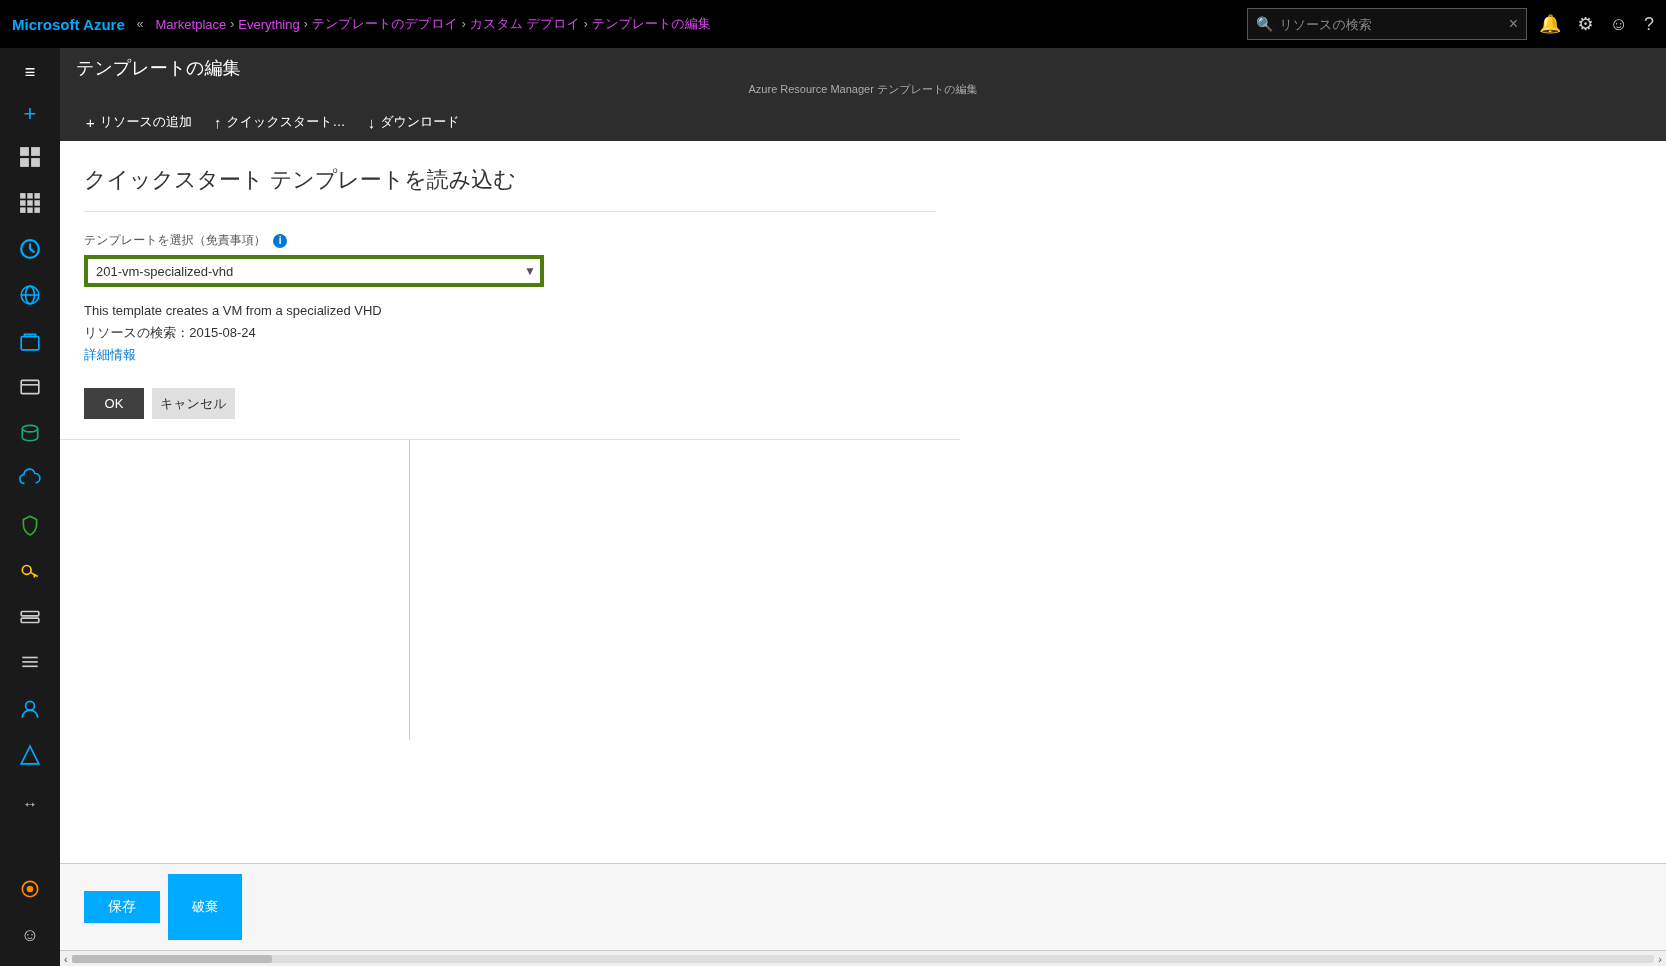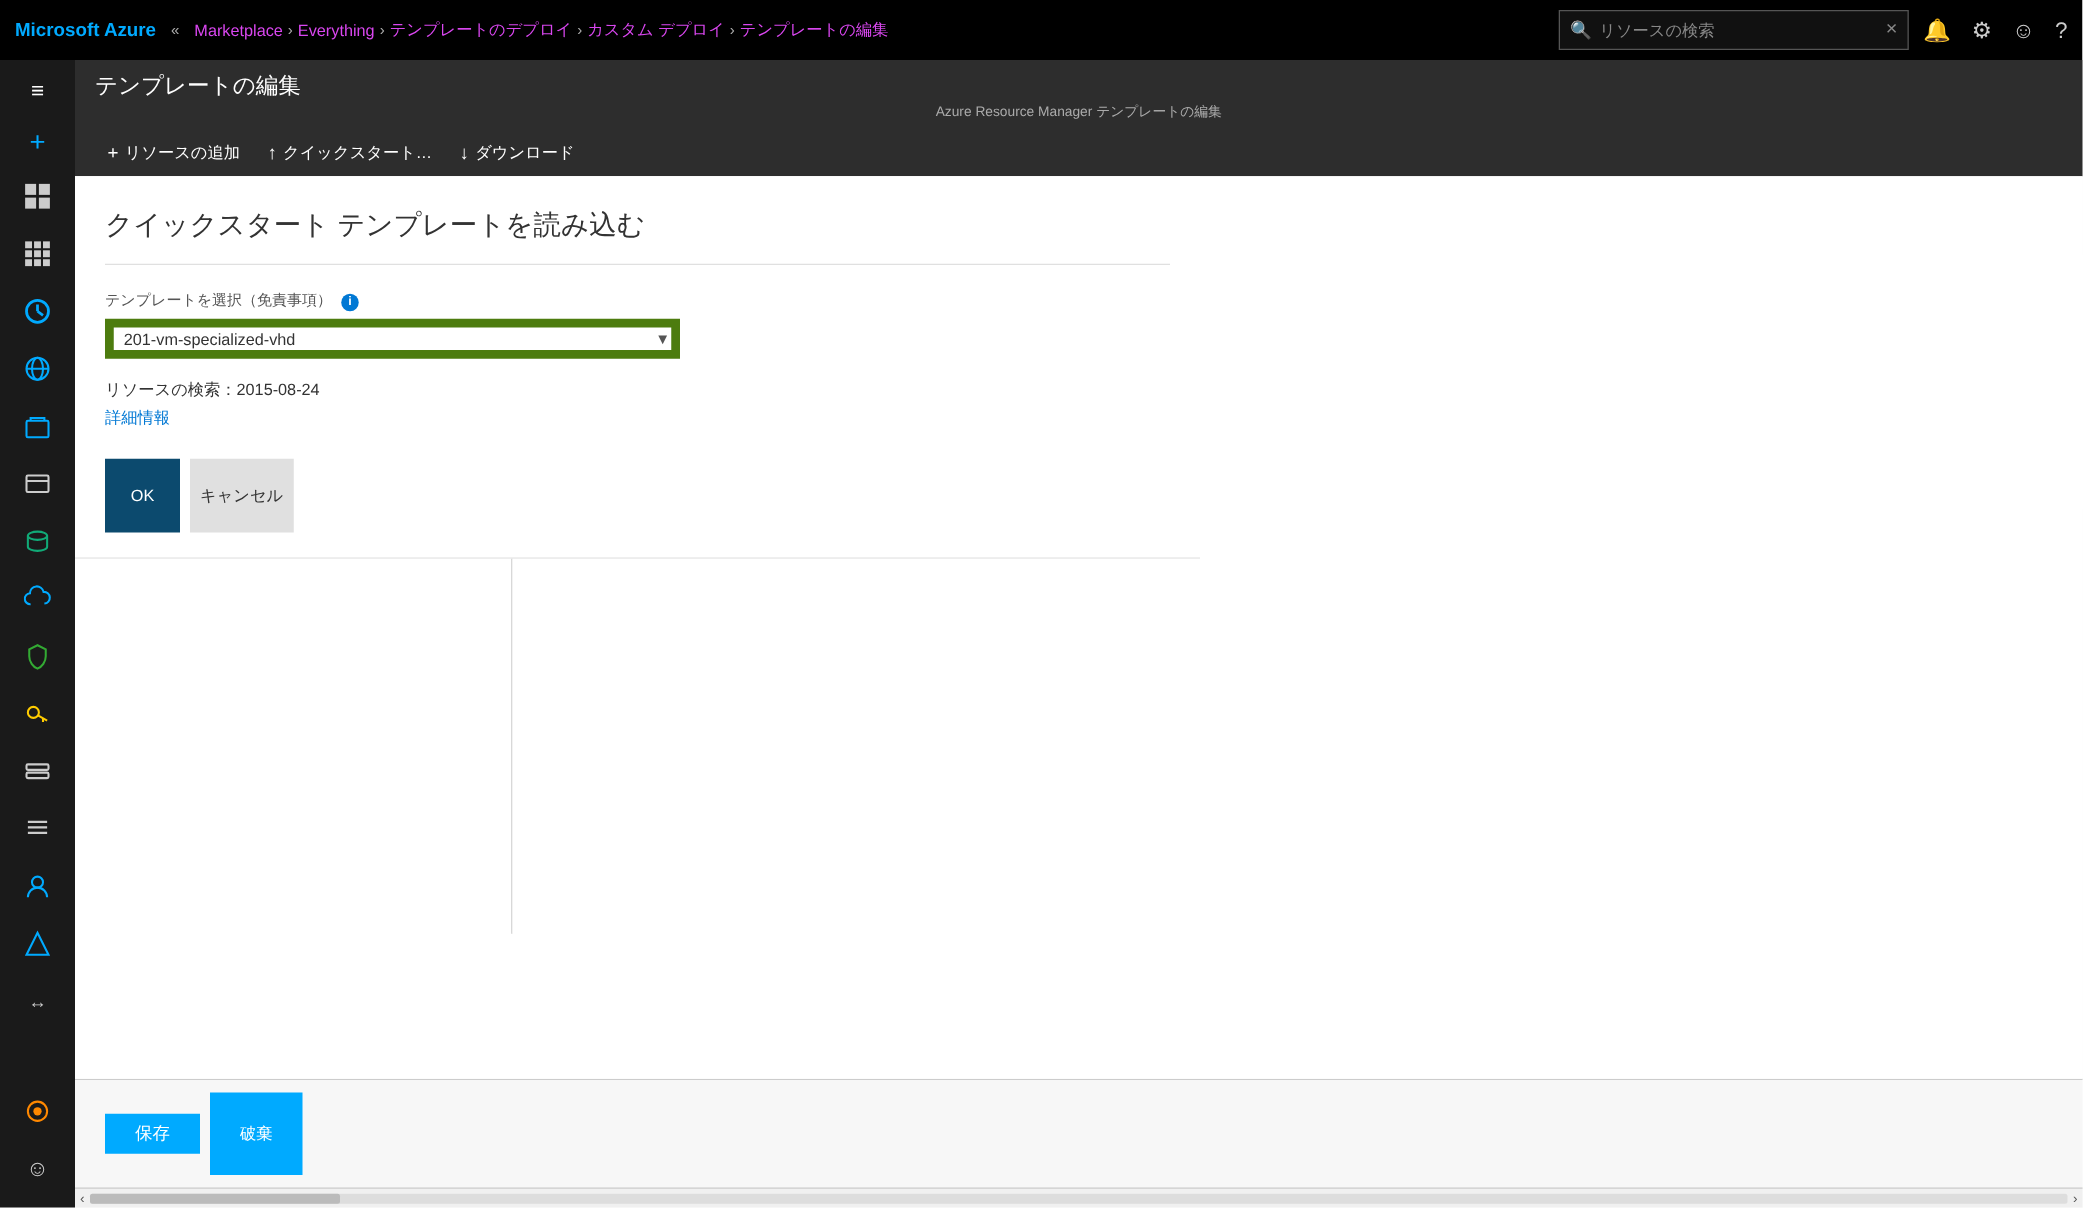--- a/index.html
+++ b/index.html
@@ -236,21 +236,21 @@
     }
     .select-wrapper {
       position: relative;
       width: 460px;
       margin-bottom: 16px;
     }
     .select-dropdown {
       width: 100%;
       height: 32px;
       padding: 0 30px 0 8px;
-      border: 7px solid #4d7c0f;
+      border: 4px solid #4d7c0f;
       background: #fff;
       font-size: 13px;
       color: #333;
       appearance: none;
       cursor: pointer;
       outline: none;
     }
     .select-chevron {
       position: absolute;
       right: 8px;
@@ -277,24 +277,24 @@
       font-size: 13px;
       cursor: pointer;
     }
 
     .action-buttons {
       display: flex;
       gap: 8px;
       margin-top: 24px;
     }
     .btn-ok {
-      background: #0c4a6e;
-      color: #fff;
-      border: none;
-      padding: 22px 20px;
+      background: #404040;
+      color: #fff;
+      border: none;
+      padding: 8px 20px;
       font-size: 13px;
       cursor: pointer;
       min-width: 60px;
     }
     .btn-cancel {
       background: #e0e0e0;
       color: #333;
       border: none;
       padding: 6px 8px;
       font-size: 13px;
@@ -549,20 +549,21 @@
         <span>テンプレートを選択（免責事項）</span>
         <span class="info-icon">i</span>
       </div>
       <div class="select-wrapper">
         <select class="select-dropdown">
           <option>201-vm-specialized-vhd</option>
         </select>
         <span class="select-chevron">▼</span>
       </div>
 
+      <div class="template-description">This template creates a VM from a specialized VHD</div>
       <div class="template-meta">
         <span>リソースの検索：</span><span>2015-08-24</span>
       </div>
       <a class="template-link" href="#">詳細情報</a>
 
       <div class="action-buttons">
         <button class="btn-ok">OK</button>
         <button class="btn-cancel">キャンセル</button>
       </div>
     </div>

